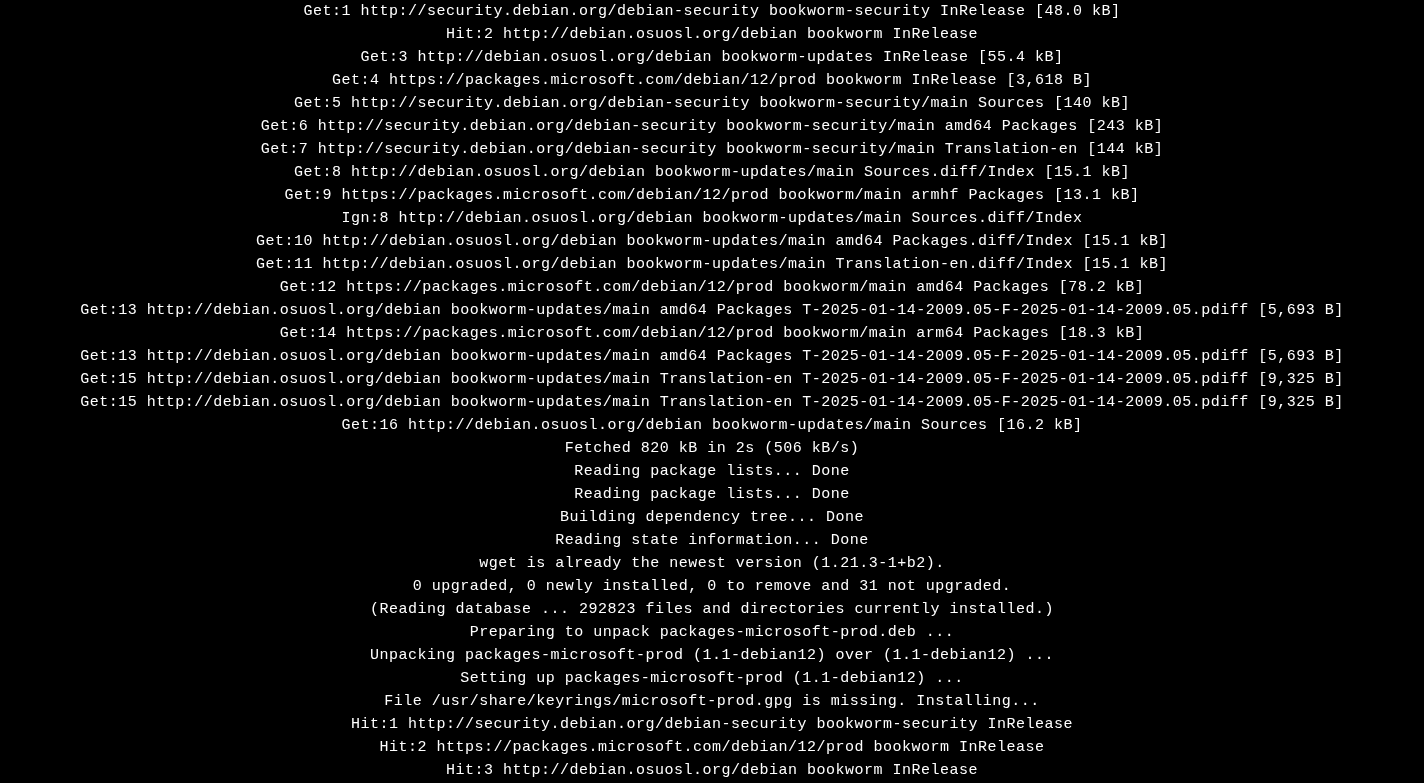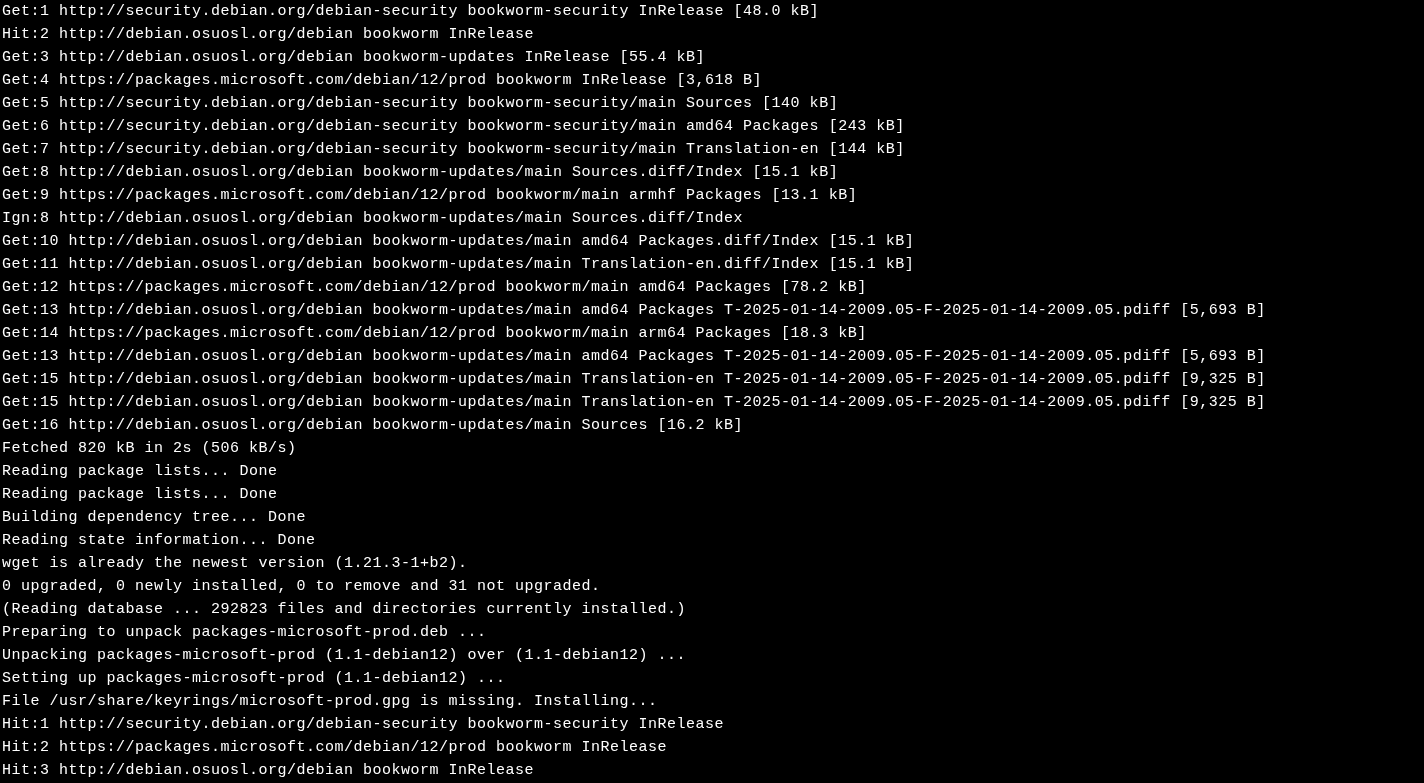--- a/index.html
+++ b/index.html
@@ -1,18 +1,19 @@
 <!DOCTYPE html>
 <html><head>
   <meta charset="utf-8">
   <style>
     * {
       margin: 0;
       padding: 0;
       box-sizing: border-box;
+      text-align: center;
     }
     body {
       background-color: #000000;
       color: #ffffff;
       font-family: 'Courier New', Consolas, 'Liberation Mono', monospace;
       font-size: 15px;
       line-height: 23px;
       width: 1424px;
       height: 783px;
       overflow: hidden;

